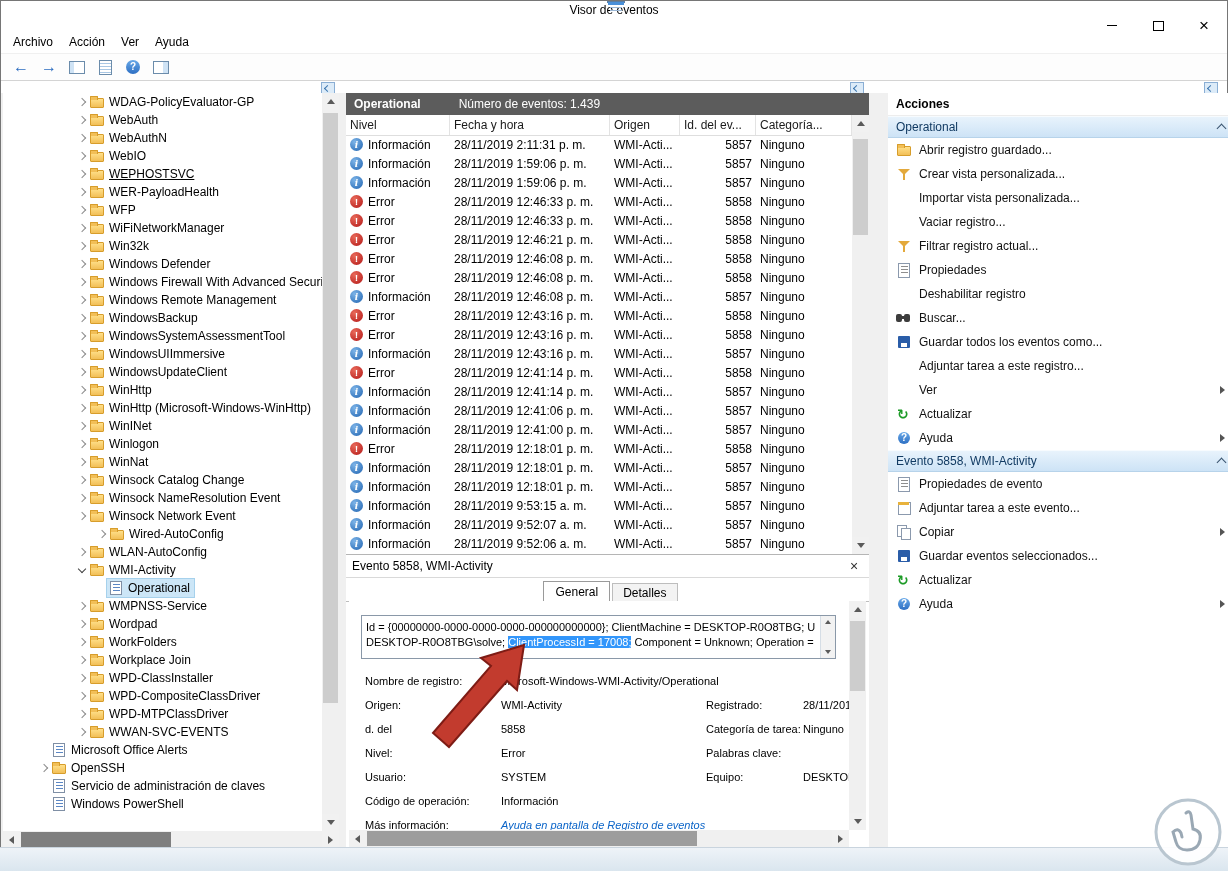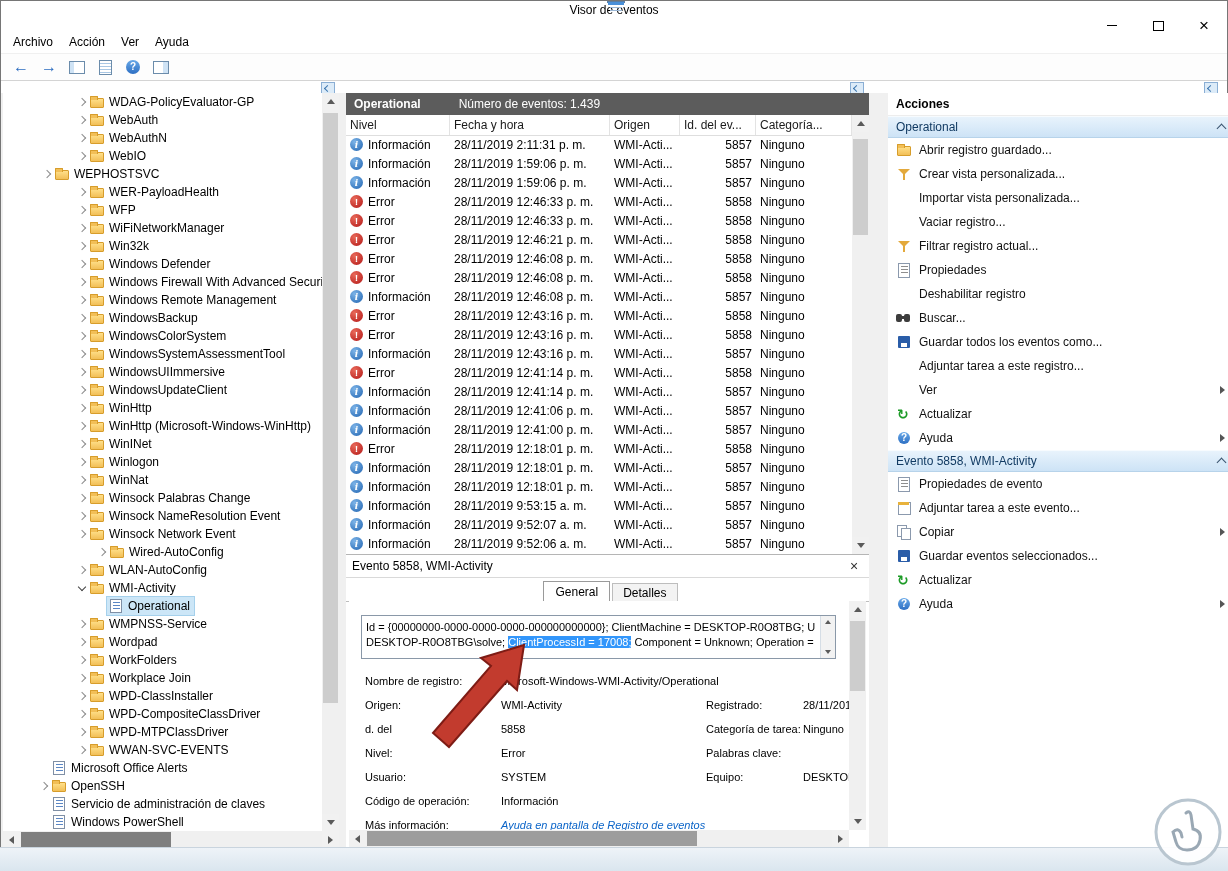--- a/index.html
+++ b/index.html
@@ -213,21 +213,21 @@
           </div>
           <div class="tree-row" style="padding-left: 72px;">
             <span class="chev">
               <i></i>
             </span>
             <span class="hlwrap">
               <span class="ti ic-folder"></span>
               <span class="tl">WebIO</span>
             </span>
           </div>
-          <div class="tree-row" style="padding-left: 37px;">
+          <div class="tree-row" style="padding-left: 72px; text-decoration: underline;">
             <span class="chev">
               <i></i>
             </span>
             <span class="hlwrap">
               <span class="ti ic-folder"></span>
               <span class="tl">WEPHOSTSVC</span>
             </span>
           </div>
           <div class="tree-row" style="padding-left: 72px;">
             <span class="chev">
@@ -300,29 +300,20 @@
               <span class="ti ic-folder"></span>
               <span class="tl">WindowsBackup</span>
             </span>
           </div>
           <div class="tree-row" style="padding-left: 72px;">
             <span class="chev">
               <i></i>
             </span>
             <span class="hlwrap">
               <span class="ti ic-folder"></span>
-              <span class="tl">WindowsColorSystem</span>
-            </span>
-          </div>
-          <div class="tree-row" style="padding-left: 72px;">
-            <span class="chev">
-              <i></i>
-            </span>
-            <span class="hlwrap">
-              <span class="ti ic-folder"></span>
               <span class="tl">WindowsSystemAssessmentTool</span>
             </span>
           </div>
           <div class="tree-row" style="padding-left: 72px;">
             <span class="chev">
               <i></i>
             </span>
             <span class="hlwrap">
               <span class="ti ic-folder"></span>
               <span class="tl">WindowsUIImmersive</span>
@@ -381,21 +372,21 @@
               <span class="ti ic-folder"></span>
               <span class="tl">WinNat</span>
             </span>
           </div>
           <div class="tree-row" style="padding-left: 72px;">
             <span class="chev">
               <i></i>
             </span>
             <span class="hlwrap">
               <span class="ti ic-folder"></span>
-              <span class="tl">Winsock Palabras Change</span>
+              <span class="tl">Winsock Catalog Change</span>
             </span>
           </div>
           <div class="tree-row" style="padding-left: 72px;">
             <span class="chev">
               <i></i>
             </span>
             <span class="hlwrap">
               <span class="ti ic-folder"></span>
               <span class="tl">Winsock NameResolution Event</span>
             </span>

